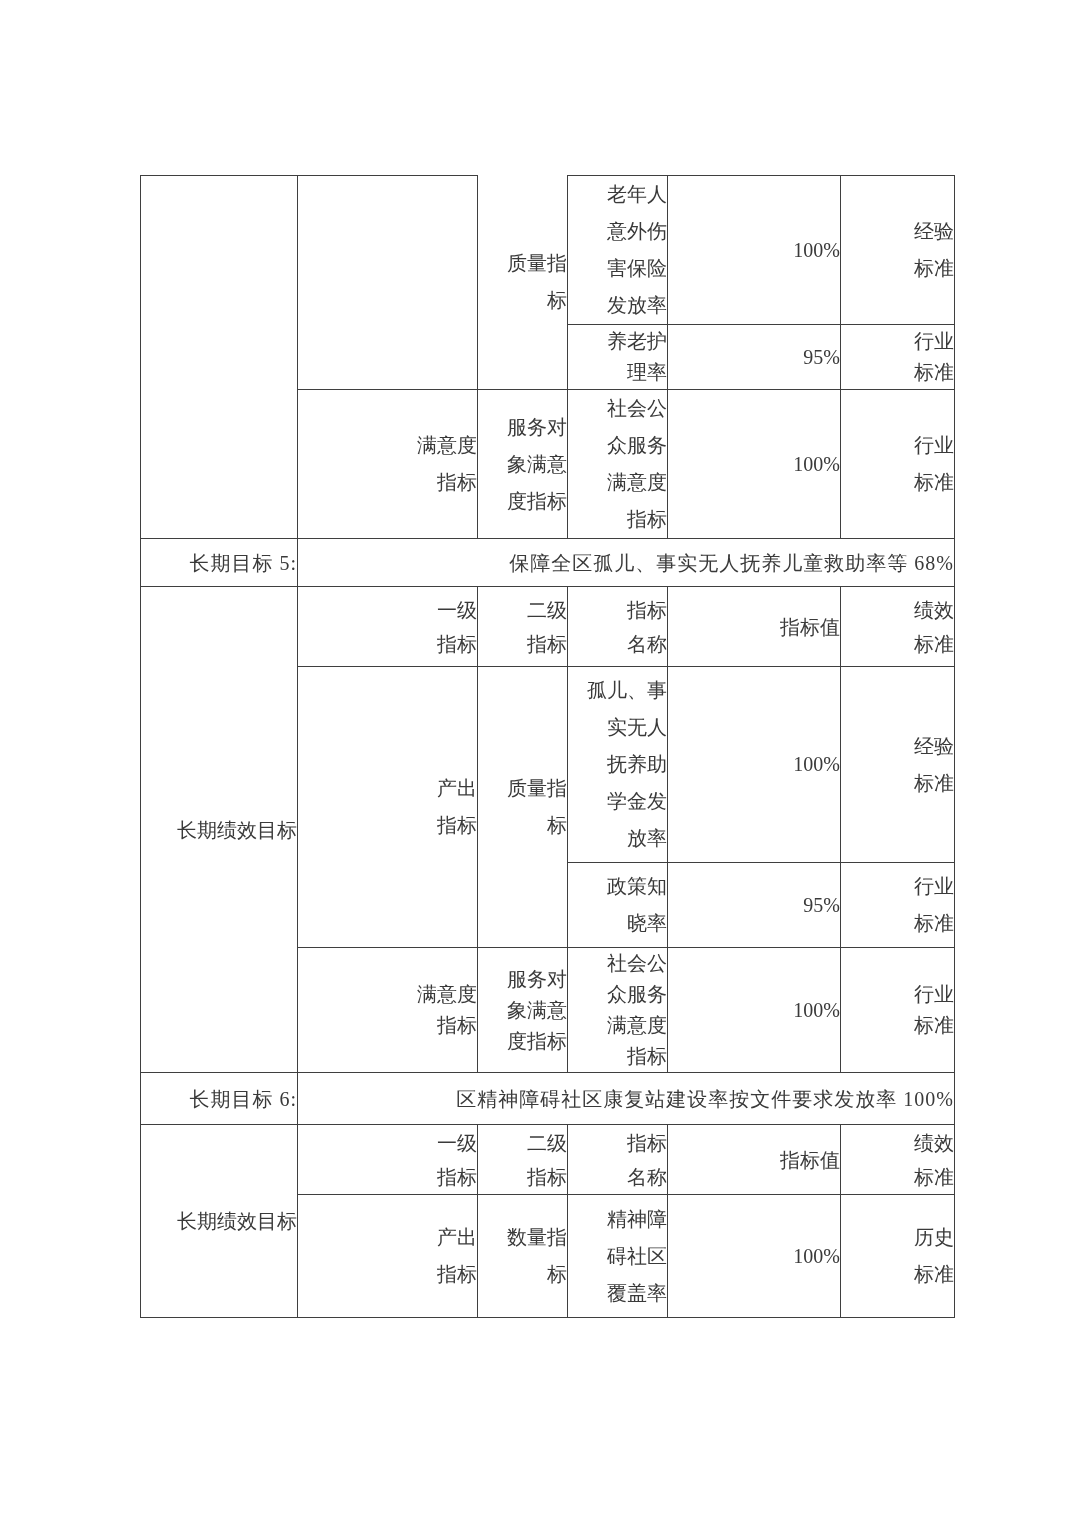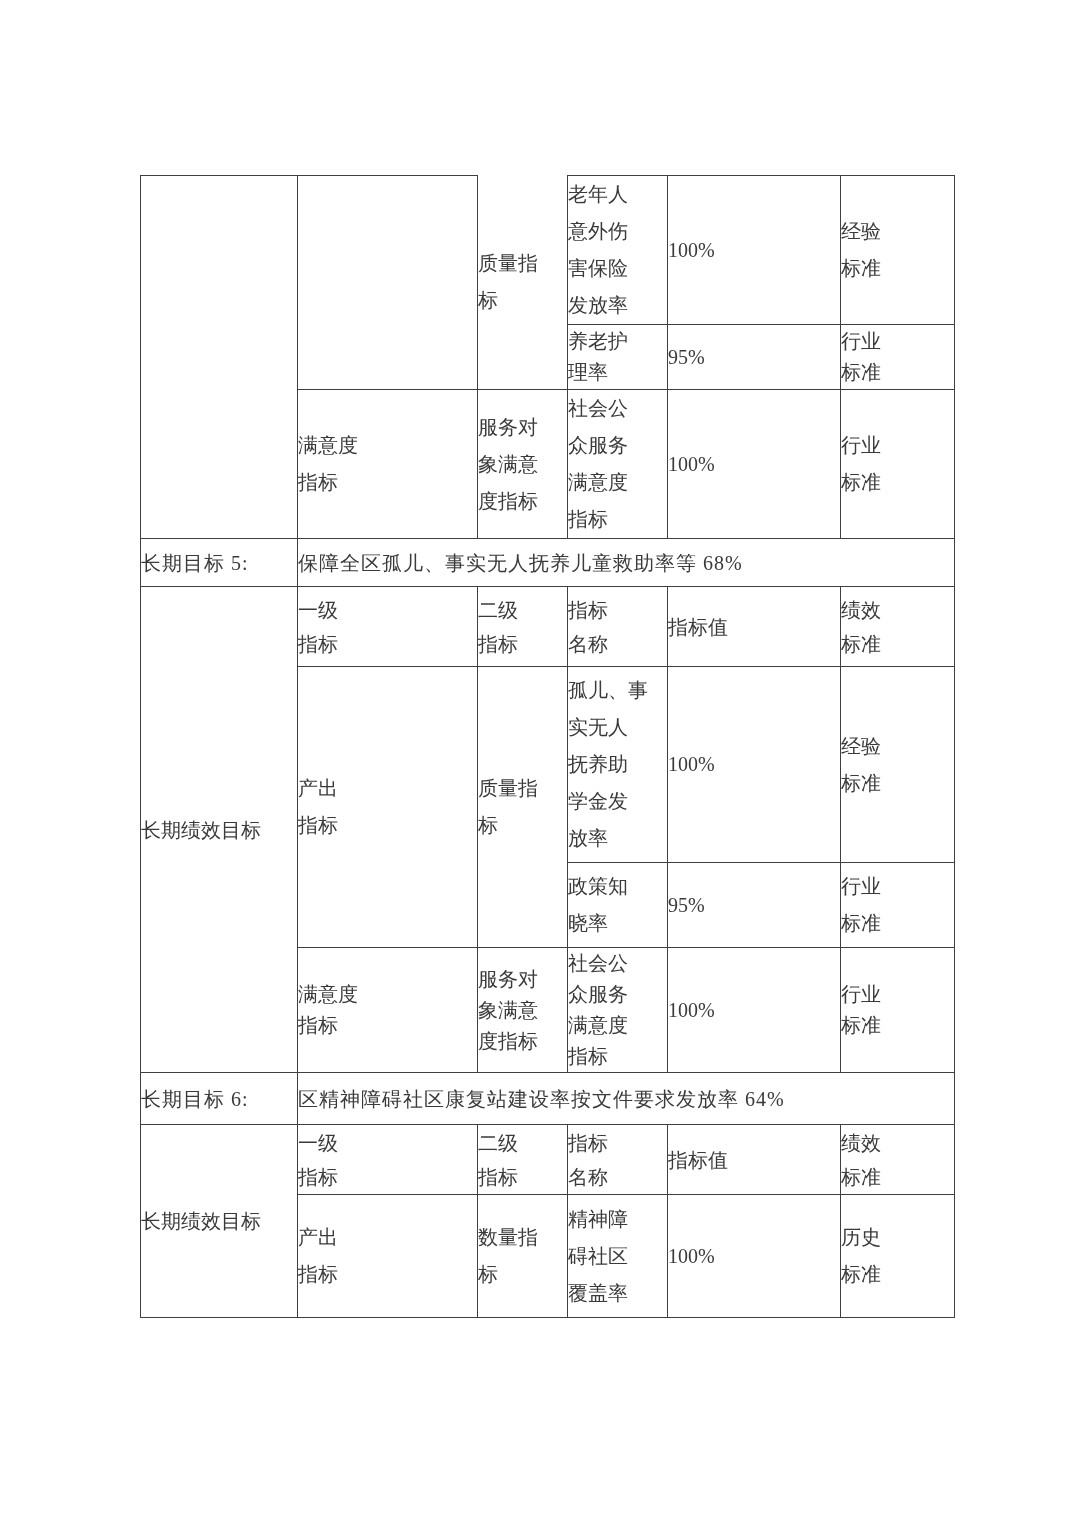--- a/index.html
+++ b/index.html
@@ -17,21 +17,21 @@
   }
   table.perf {
     position: absolute;
     left: 140px; top: 175px;
     width: 814px;
     border-collapse: collapse;
     table-layout: fixed;
   }
   table.perf td {
     border: 1.5px solid #3f3f3f;
-    text-align: left;
+    text-align: right;
     vertical-align: middle;
     padding: 0;
     font-size: 20px;
     line-height: 37px;
     white-space: pre-line;
     overflow: hidden;
   }
   
   table.perf td.no-top { border-top: none; }
   tr.tight td { line-height: 31px; }
@@ -136,21 +136,21 @@
 众服务
 满意度
 指标</td>
       <td>100%</td>
       <td>行业
 标准</td>
     </tr>
 
     <tr class="goal" style="height:52px">
       <td>长期目标 6:</td>
-      <td colspan="5">区精神障碍社区康复站建设率按文件要求发放率 64%</td>
+      <td colspan="5">区精神障碍社区康复站建设率按文件要求发放率 100%</td>
     </tr>
 
     <tr class="hdr" style="height:70px">
       <td rowspan="2">长期绩效目标</td>
       <td>一级
 指标</td>
       <td>二级
 指标</td>
       <td>指标
 名称</td>

